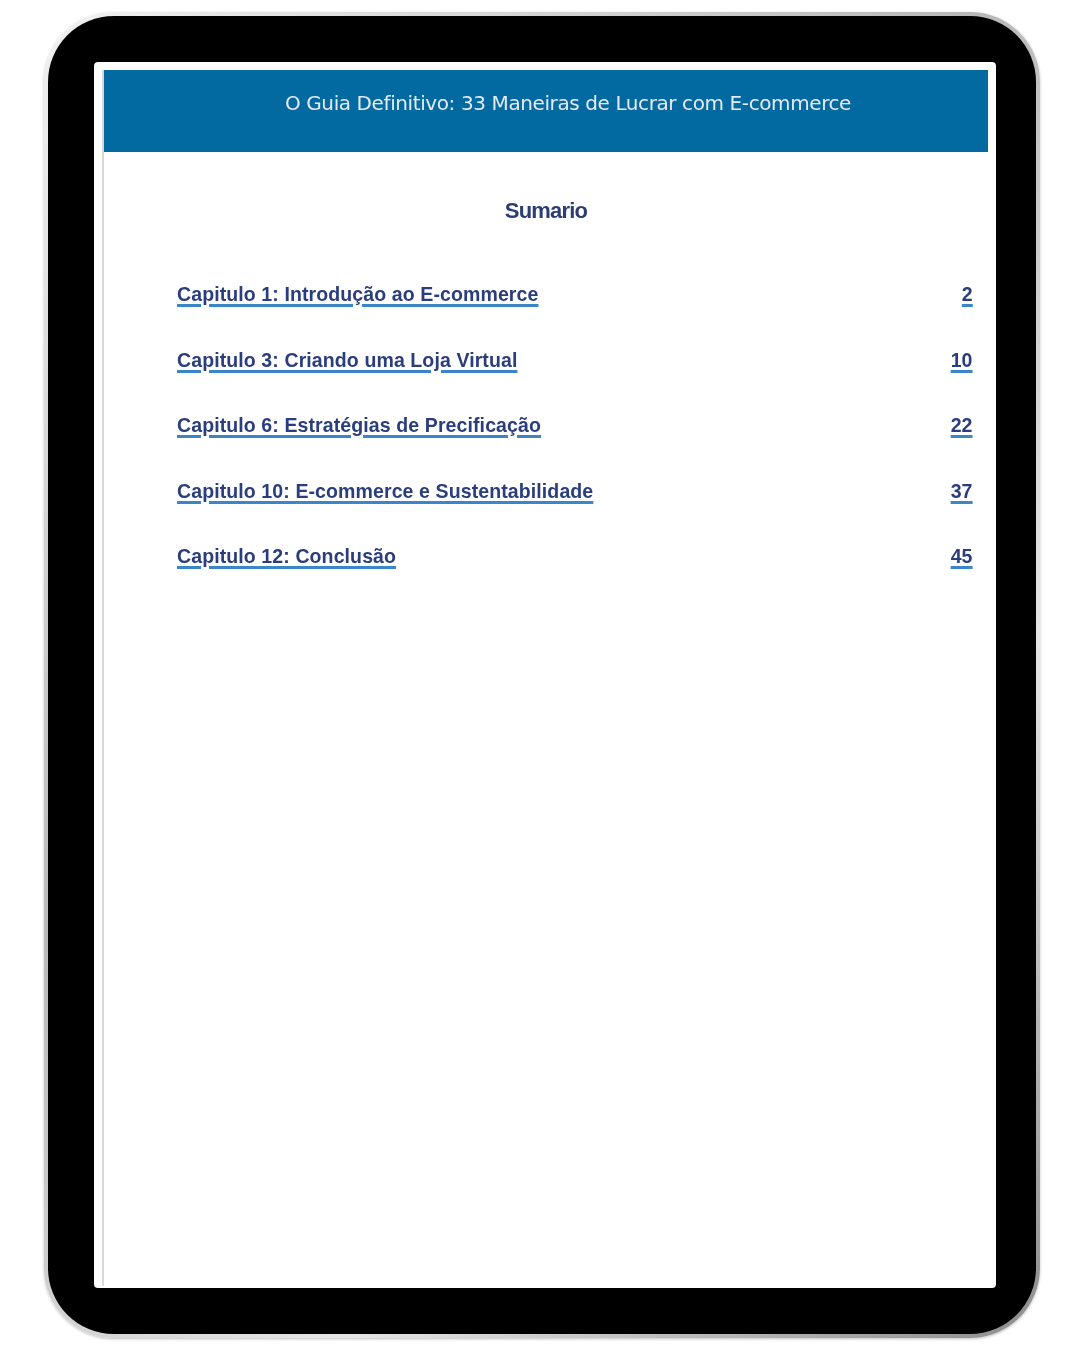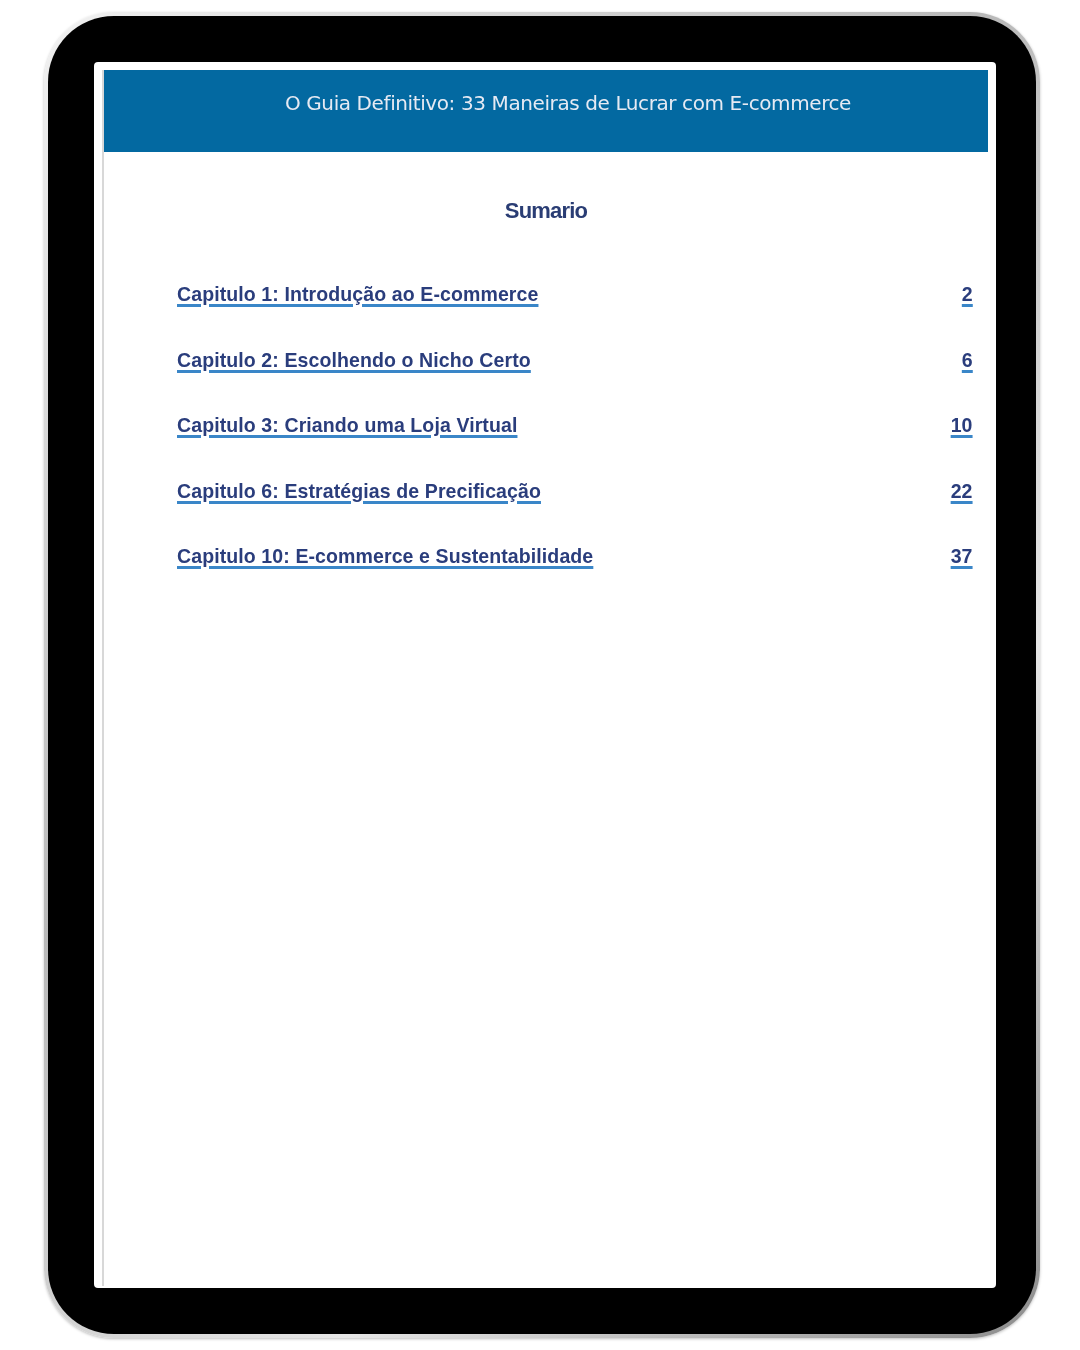--- a/index.html
+++ b/index.html
@@ -132,30 +132,30 @@
     </div>
 
     <div class="toc-title">Sumario</div>
 
     <ul class="toc-list">
       <li class="toc-item">
         <a class="toc-link">Capitulo 1: Introdução ao E-commerce</a>
         <a class="toc-page">2</a>
       </li>
       <li class="toc-item">
-        <a class="toc-link">Capitulo 2: Escolhendo o Nicho Certo</a>
-        <a class="toc-page">6</a>
-      </li>
-      <li class="toc-item">
         <a class="toc-link">Capitulo 3: Criando uma Loja Virtual</a>
         <a class="toc-page">10</a>
       </li>
       <li class="toc-item">
         <a class="toc-link">Capitulo 6: Estratégias de Precificação</a>
         <a class="toc-page">22</a>
       </li>
       <li class="toc-item">
         <a class="toc-link">Capitulo 10: E-commerce e Sustentabilidade</a>
         <a class="toc-page">37</a>
       </li>
+      <li class="toc-item">
+        <a class="toc-link">Capitulo 12: Conclusão</a>
+        <a class="toc-page">45</a>
+      </li>
     </ul>
   </div>
 </div>
 
 </body></html>

